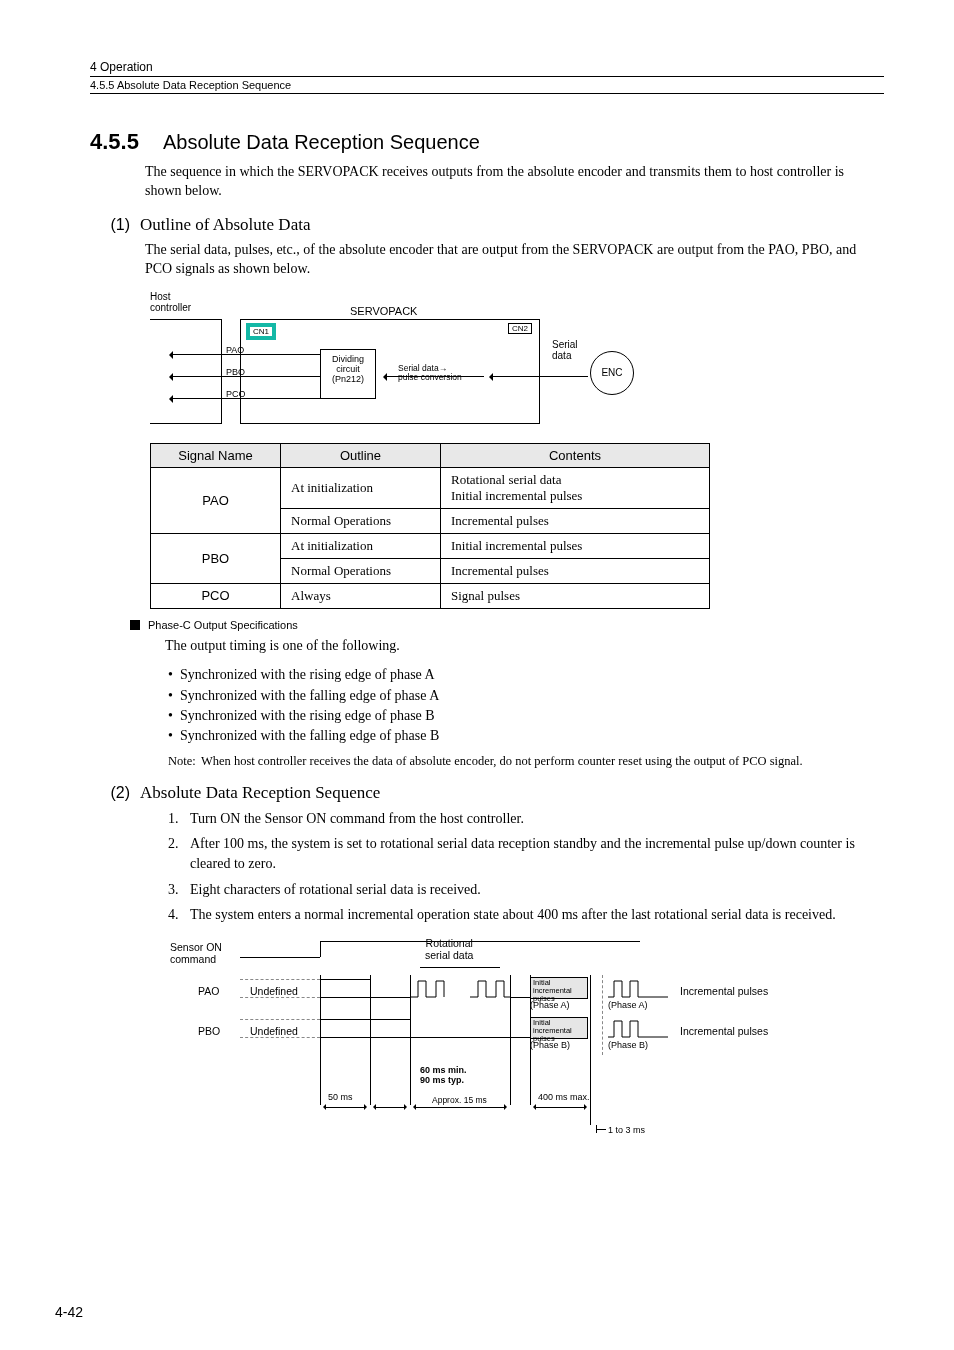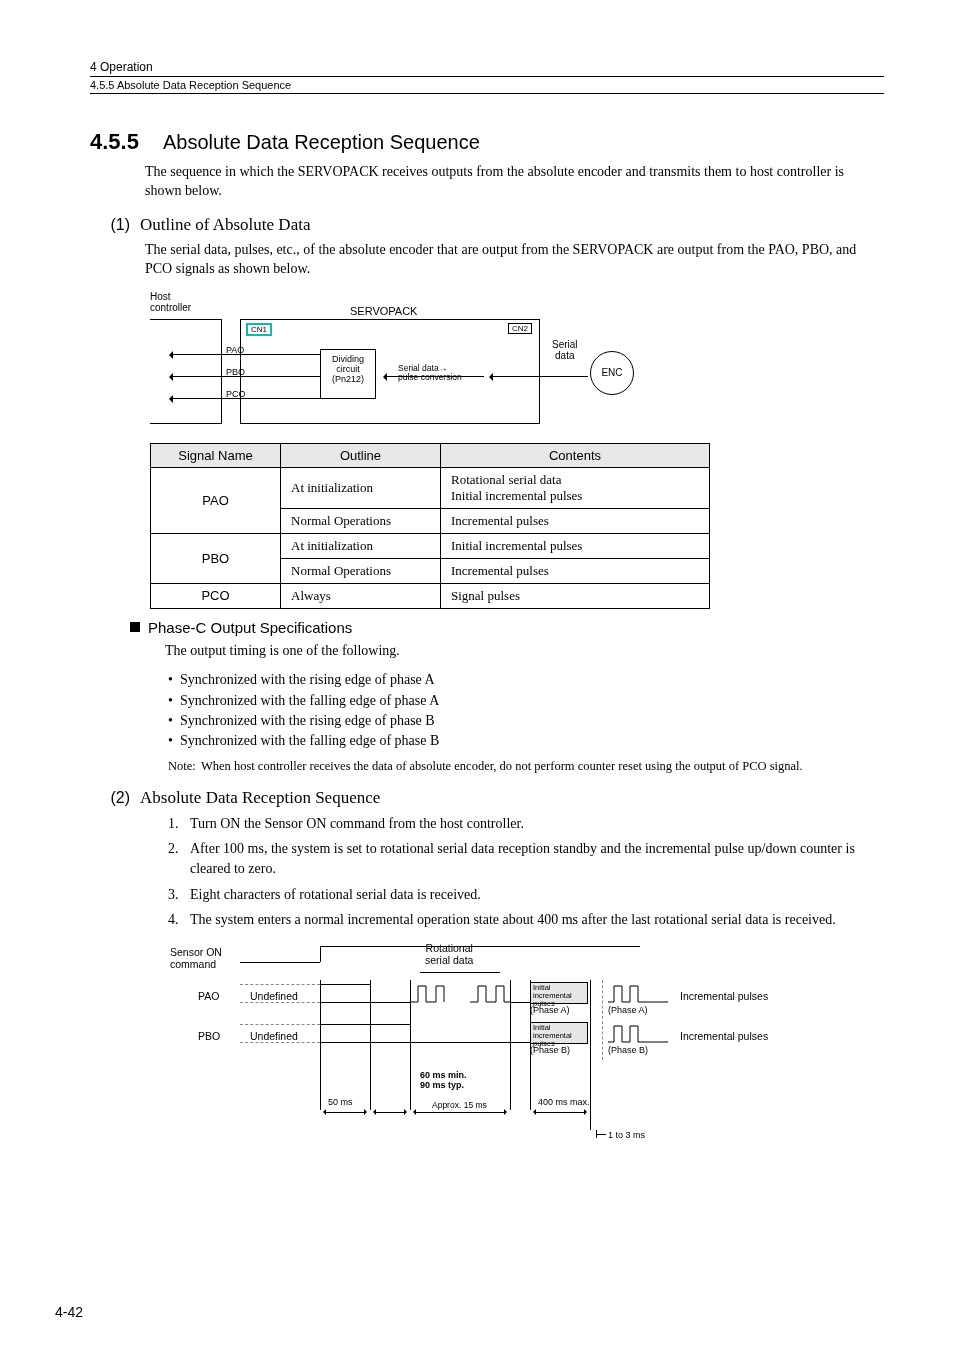--- a/index.html
+++ b/index.html
@@ -10,37 +10,37 @@
   .hdr-rule { border-top: 1.5px solid #000; margin-bottom: 35px; }
   .sec-title { font-family: Arial, sans-serif; font-size: 20px; margin-bottom: 8px; }
   .sec-title .num { font-weight: 900; font-size: 22px; margin-right: 24px; }
   .body-text { font-size: 14px; line-height: 1.35; margin: 0 0 12px 55px; }
   .body-text2 { font-size: 14px; line-height: 1.35; margin: 0 0 10px 75px; }
   .h2-row { display: flex; align-items: baseline; margin: 14px 0 6px 0; }
   .h2-num { font-family: Arial, sans-serif; font-size: 16px; margin-right: 10px; width: 40px; text-align: right; }
   .h2-txt { font-family: Liberation Serif, serif; font-size: 17px; }
   .h3-row { display: flex; align-items: center; margin: 8px 0 6px 40px; }
   .h3-sq { width: 10px; height: 10px; background: #000; margin-right: 8px; }
-  .h3-txt { font-family: Arial, sans-serif; font-size: 15px; }
+  .h3-txt { font-family: Arial, sans-serif; font-size: 11px; }
   .bullet-list { margin: 0 0 6px 78px; font-size: 14px; line-height: 1.45; }
   .bullet-list .bi { display: flex; }
   .bullet-list .dot { width: 12px; }
   .note { font-size: 12.5px; margin: 4px 0 8px 78px; line-height: 1.3; }
   .ol { margin: 4px 0 12px 78px; font-size: 14px; line-height: 1.4; }
   .ol .oi { display: flex; margin-bottom: 6px; }
   .ol .on { width: 22px; flex-shrink: 0; }
   .page-num { font-family: Arial, sans-serif; font-size: 14px; position: absolute; bottom: 30px; left: 55px; }
 
   
   .diag1 { margin: 8px 0 0 60px; width: 520px; height: 150px; position: relative; font-family: Arial, sans-serif; font-size: 10px; }
   .d1-host { position: absolute; left: 0; top: 0; }
   .d1-hostbox { position: absolute; left: 0; top: 28px; width: 72px; height: 105px; border: 1px solid #000; border-left: none; }
   .d1-svp-label { position: absolute; left: 200px; top: 14px; font-size: 11px; }
   .d1-svpbox { position: absolute; left: 90px; top: 28px; width: 300px; height: 105px; border: 1px solid #000; }
-  .d1-cn1 { position: absolute; left: 96px; top: 32px; border: 2px solid #14b8a6; padding: 0 3px; font-size: 8px; }
+  .d1-cn1 { position: absolute; left: 96px; top: 32px; border: 4px solid #14b8a6; padding: 0 3px; font-size: 8px; }
   .d1-cn2 { position: absolute; left: 358px; top: 32px; border: 1px solid #000; padding: 0 3px; font-size: 8px; }
   .d1-div { position: absolute; left: 170px; top: 58px; width: 56px; height: 50px; border: 1px solid #000; text-align: center; font-size: 9px; padding-top: 4px; line-height: 1.15; }
   .d1-conv { position: absolute; left: 248px; top: 73px; font-size: 8.5px; line-height: 1.1; }
   .d1-enc { position: absolute; left: 440px; top: 60px; width: 44px; height: 44px; border: 1px solid #000; border-radius: 50%; display: flex; align-items: center; justify-content: center; font-size: 10px; }
   .d1-serial { position: absolute; left: 402px; top: 48px; font-size: 10px; line-height: 1.1; }
   .d1-arrow { position: absolute; height: 1px; background: #000; }
   .d1-arrow::before { content: ""; position: absolute; left: -5px; top: -3px; border: 4px solid transparent; border-right-color: #000; }
   .d1-sig { position: absolute; font-size: 9px; }
 
   
@@ -87,21 +87,21 @@
     <div class="d1-hostbox"></div>
     <div class="d1-svp-label">SERVOPACK</div>
     <div class="d1-svpbox"></div>
     <div class="d1-cn1">CN1</div>
     <div class="d1-cn2">CN2</div>
     <div class="d1-div" style="white-space:pre-line;">Dividing
 circuit
 (Pn212)</div>
     <div class="d1-conv" style="white-space:pre-line;">Serial data→
 pulse conversion</div>
-    <div class="d1-serial" style="white-space:pre-line;text-align:center;">Serial
+    <div class="d1-serial" style="white-space:pre-line;">Serial
 data</div>
     <div class="d1-enc">ENC</div>
     <div class="d1-sig" style="left:76px; top:54px;">PAO</div>
     <div class="d1-sig" style="left:76px; top:76px;">PBO</div>
     <div class="d1-sig" style="left:76px; top:98px;">PCO</div>
     <div class="d1-arrow" style="left:20px; top:63px; width:150px;"></div>
     <div class="d1-arrow" style="left:20px; top:85px; width:150px;"></div>
     <div class="d1-arrow" style="left:20px; top:107px; width:150px;"></div>
     <div class="d1-arrow" style="left:234px; top:85px; width:100px;"></div>
     <div class="d1-arrow" style="left:340px; top:85px; width:98px;"></div>

